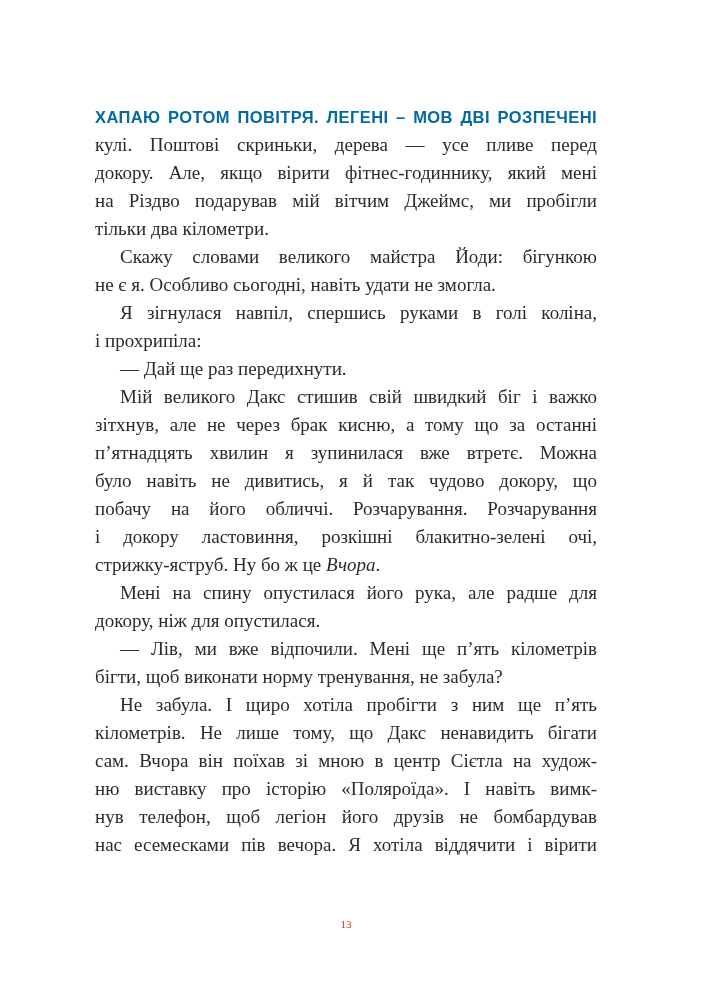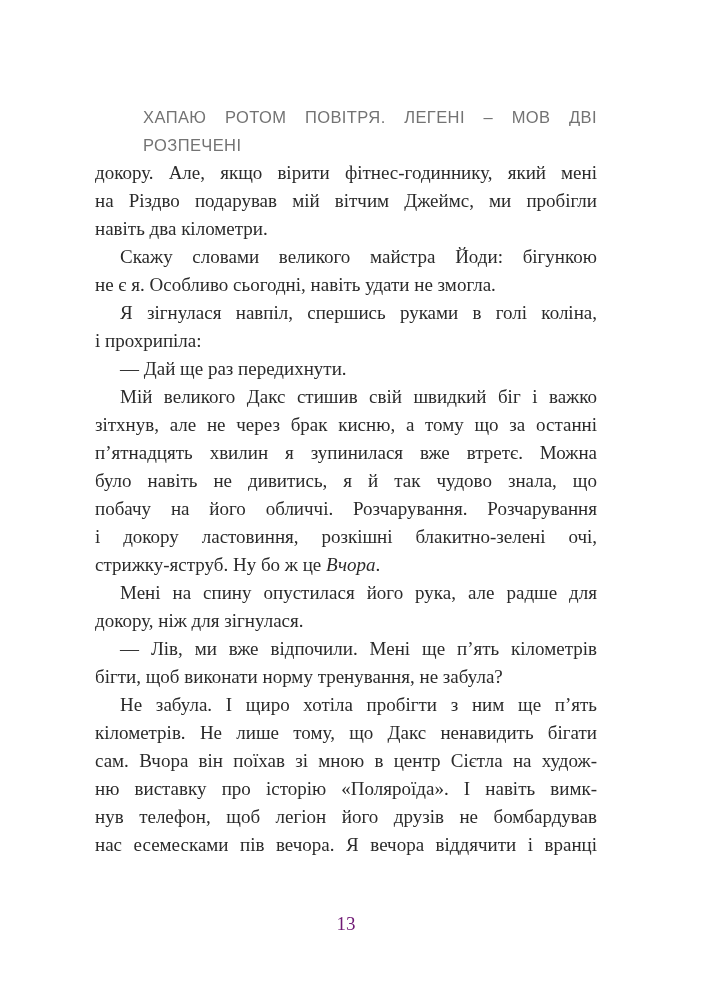--- a/index.html
+++ b/index.html
@@ -17,28 +17,27 @@
   }
   .text-block {
     position: absolute;
     left: 95px;
     top: 103px;
     width: 502px;
   }
   .heading-line {
     font-family: "Liberation Sans", sans-serif;
     font-size: 16.5px;
-    font-weight: 400;
+    font-weight: 700;
     letter-spacing: 0.4px;
-    color: #737373;
+    color: #0369a1;
     line-height: 28px;
     text-align: justify;
     text-align-last: justify;
     white-space: normal;
-    margin-left: 48px;
   }
   .line {
     font-size: 19px;
     line-height: 28px;
     color: #2b2b2b;
     text-align: left;
   }
   .line.j {
     text-align: justify;
     text-align-last: justify;
@@ -49,53 +48,54 @@
   }
   .it {
     font-style: italic;
   }
   .page-number {
     position: absolute;
     left: 95px;
     top: 912px;
     width: 502px;
     text-align: center;
-    font-size: 19px;
-    color: #701a75;
+    font-size: 11px;
+    color: #c2410c;
     line-height: 24px;
   }
 </style>
 </head>
 <body>
 
 <div class="book-page">
   <div class="text-block">
     <div class="heading-line">ХАПАЮ РОТОМ ПОВІТРЯ. ЛЕГЕНІ – МОВ ДВІ РОЗПЕЧЕНІ</div>
     <div id="paragraphs">
+        <div class="line j"><span>кулі. Поштові скриньки, дерева — усе пливе перед</span></div>
         <div class="line j"><span>докору. Але, якщо вірити фітнес-годиннику, який мені</span></div>
         <div class="line j"><span>на Різдво подарував мій вітчим Джеймс, ми пробігли</span></div>
-        <div class="line"><span>навіть два кілометри.</span></div>
+        <div class="line"><span>тільки два кілометри.</span></div>
         <div class="line j ind"><span>Скажу словами великого майстра Йоди: бігункою</span></div>
         <div class="line"><span>не є я. Особливо сьогодні, навіть удати не змогла.</span></div>
         <div class="line j ind"><span>Я зігнулася навпіл, спершись руками в голі коліна,</span></div>
         <div class="line"><span>і прохрипіла:</span></div>
         <div class="line ind"><span>— Дай ще раз передихнути.</span></div>
         <div class="line j ind"><span>Мій великого Дакс стишив свій швидкий біг і важко</span></div>
         <div class="line j"><span>зітхнув, але не через брак кисню, а тому що за останні</span></div>
         <div class="line j"><span>п’ятнадцять хвилин я зупинилася вже втретє. Можна</span></div>
-        <div class="line j"><span>було навіть не дивитись, я й так чудово знала, що</span></div>
+        <div class="line j"><span>було навіть не дивитись, я й так чудово докору, що</span></div>
         <div class="line j"><span>побачу на його обличчі. Розчарування. Розчарування</span></div>
         <div class="line j"><span>і докору ластовиння, розкішні блакитно-зелені очі,</span></div>
         <div class="line"><span>стрижку-яструб. Ну бо ж це </span><span class="it">Вчора</span><span>.</span></div>
         <div class="line j ind"><span>Мені на спину опустилася його рука, але радше для</span></div>
-        <div class="line"><span>докору, ніж для зігнулася.</span></div>
+        <div class="line"><span>докору, ніж для опустилася.</span></div>
         <div class="line j ind"><span>— Лів, ми вже відпочили. Мені ще п’ять кілометрів</span></div>
         <div class="line"><span>бігти, щоб виконати норму тренування, не забула?</span></div>
         <div class="line j ind"><span>Не забула. І щиро хотіла пробігти з ним ще п’ять</span></div>
         <div class="line j"><span>кілометрів. Не лише тому, що Дакс ненавидить бігати</span></div>
         <div class="line j"><span>сам. Вчора він поїхав зі мною в центр Сієтла на худож-</span></div>
         <div class="line j"><span>ню виставку про історію «Поляроїда». І навіть вимк-</span></div>
         <div class="line j"><span>нув телефон, щоб легіон його друзів не бомбардував</span></div>
-        <div class="line j"><span>нас есемесками пів вечора. Я вечора віддячити і вранці</span></div>
+        <div class="line j"><span>нас есемесками пів вечора. Я хотіла віддячити і вірити</span></div>
       </div>
   </div>
   <div class="page-number">13</div>
 </div>
 
 </body></html>

